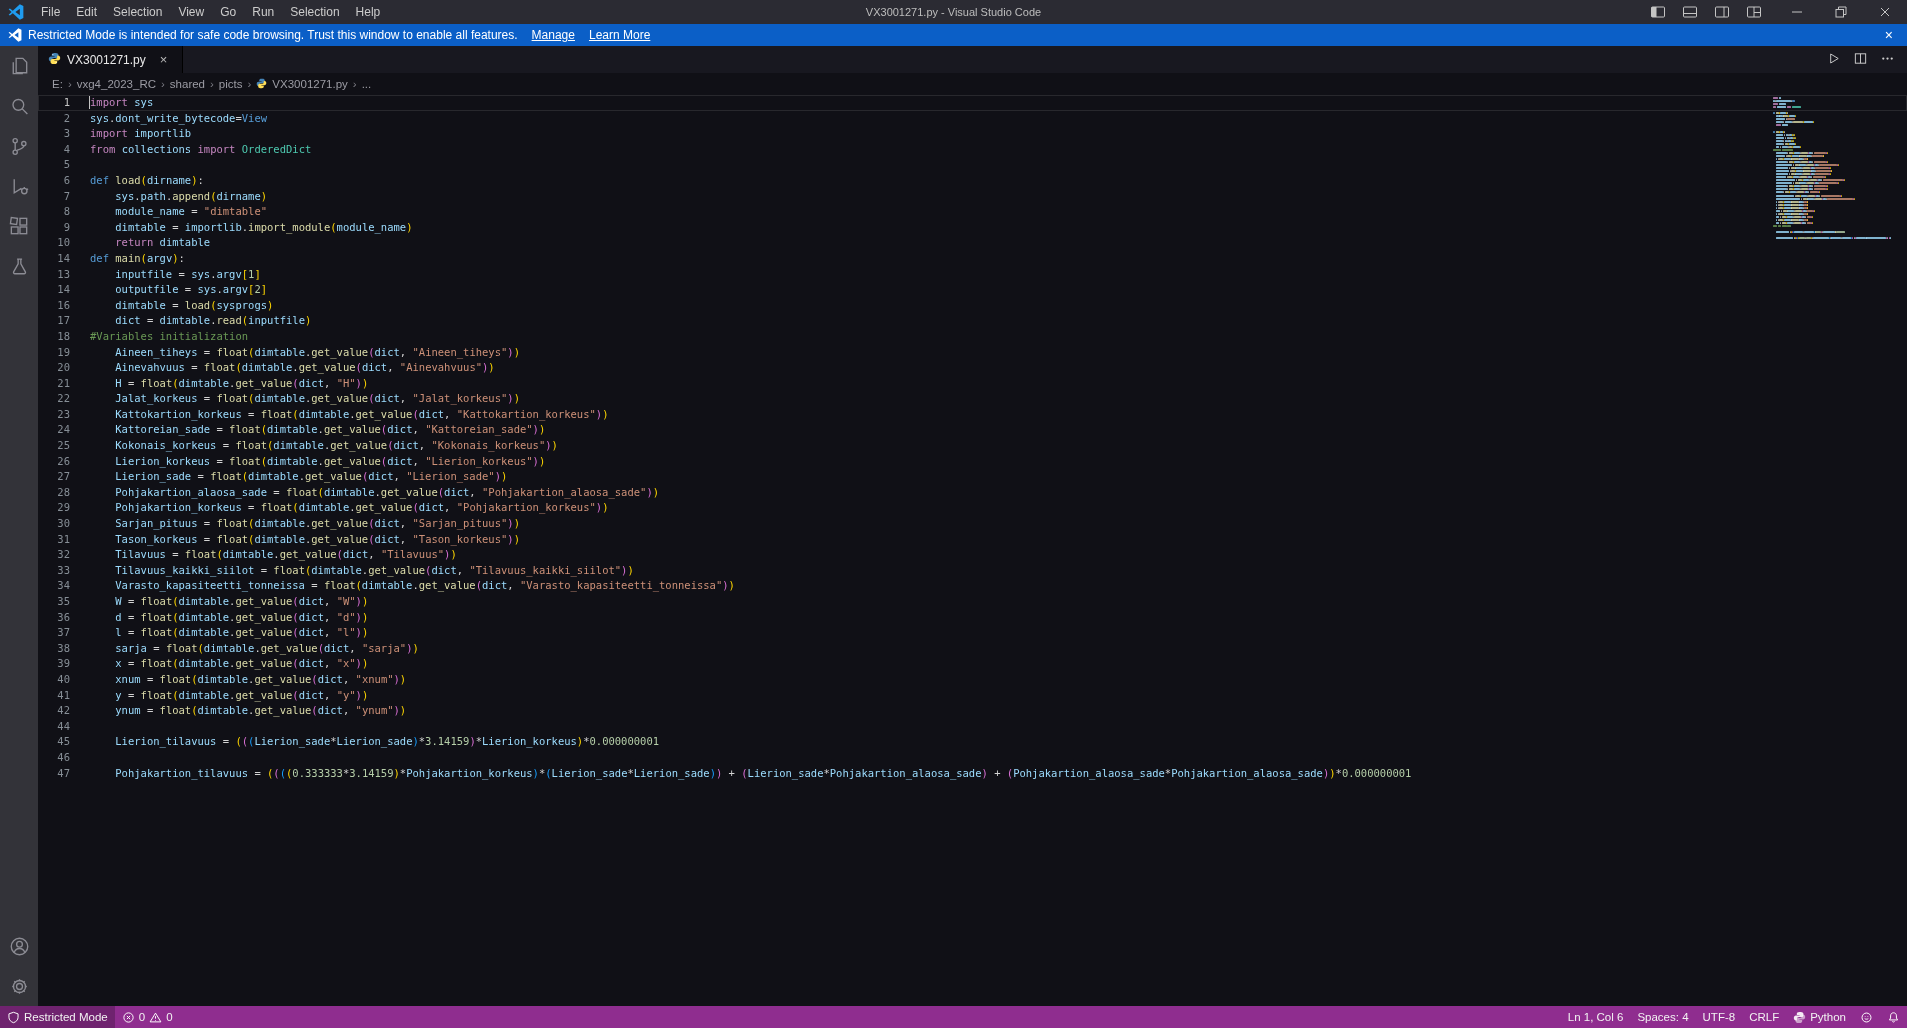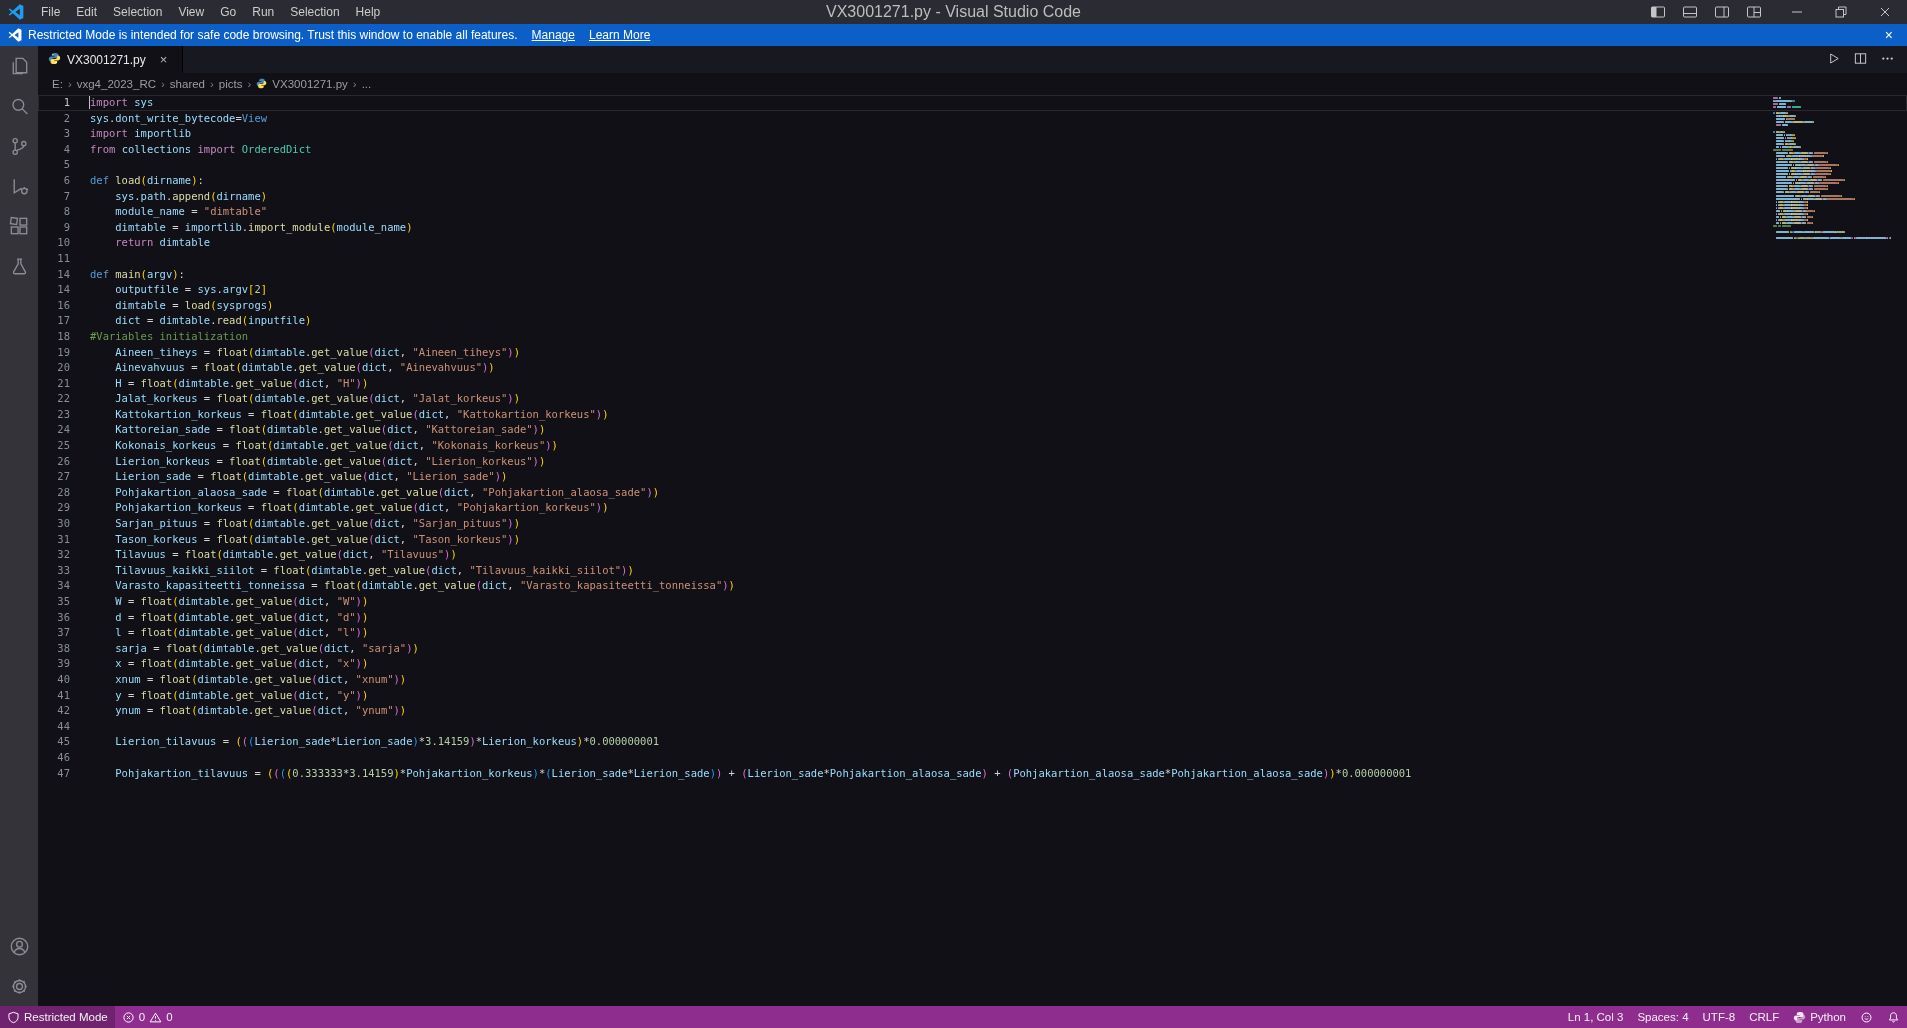--- a/index.html
+++ b/index.html
@@ -4,21 +4,21 @@
 <style>
   * { box-sizing: border-box; margin: 0; padding: 0; }
   html,body { width:1907px; height:1028px; overflow:hidden; }
   body { font-family:"Liberation Sans", sans-serif; background:#101016; color:#ccc; font-size:12px; }
 
   
   .titlebar { height:24px; background:#2b2b33; display:flex; align-items:center; position:relative; }
   .vslogo { width:16px; height:16px; margin:0 9px 0 8px; flex:none; display:flex; align-items:center; }
   .menubar { display:flex; height:100%; }
   .menu-item { padding:0 8px; display:flex; align-items:center; color:#cccccc; font-size:12px; cursor:default; }
-  .win-title { position:absolute; left:0; right:0; text-align:center; color:#bdbdbd; font-size:16px; pointer-events:none; }
+  .win-title { position:absolute; left:0; right:0; text-align:center; color:#bdbdbd; font-size:11px; pointer-events:none; }
   .tb-right { margin-left:auto; display:flex; align-items:center; height:100%; z-index:2; }
   .layout-icons { display:flex; gap:6px; padding:0 8px; }
   .layout-icons .ico { width:26px; height:22px; display:flex; align-items:center; justify-content:center; }
   .winctl { width:44px; height:24px; display:flex; align-items:center; justify-content:center; }
   .ico svg { stroke:#c5c5c5; fill:none; stroke-width:1; }
 
   
   .banner { height:22px; background:var(--banner,#0b5fc7); color:#fff; display:flex; align-items:center; font-size:12px; padding:0 8px; }
   .banner .vslogo-w { width:14px; height:14px; margin-right:6px; display:flex; }
   .banner a { color:#fff; text-decoration:underline; margin-left:14px; cursor:pointer; }
@@ -275,22 +275,22 @@
           <div class="code-line current"><span class="ln">1</span><span class="ltext"><span class="cursor"></span><span class="tk-keyword">import</span><span class="tk-plain"> </span><span class="tk-variable">sys</span></span></div>
           <div class="code-line"><span class="ln">2</span><span class="ltext"><span class="tk-variable">sys</span><span class="tk-plain">.</span><span class="tk-variable">dont_write_bytecode</span><span class="tk-plain">=</span><span class="tk-keyword2">View</span></span></div>
           <div class="code-line"><span class="ln">3</span><span class="ltext"><span class="tk-keyword">import</span><span class="tk-plain"> </span><span class="tk-variable">importlib</span></span></div>
           <div class="code-line"><span class="ln">4</span><span class="ltext"><span class="tk-keyword">from</span><span class="tk-plain"> </span><span class="tk-variable">collections</span><span class="tk-plain"> </span><span class="tk-keyword">import</span><span class="tk-plain"> </span><span class="tk-type">OrderedDict</span></span></div>
           <div class="code-line"><span class="ln">5</span><span class="ltext"></span></div>
           <div class="code-line"><span class="ln">6</span><span class="ltext"><span class="tk-keyword2">def</span><span class="tk-plain"> </span><span class="tk-function">load</span><span class="tk-b1">(</span><span class="tk-variable">dirname</span><span class="tk-b1">)</span><span class="tk-plain">:</span></span></div>
           <div class="code-line"><span class="ln">7</span><span class="ltext"><span class="tk-plain">    </span><span class="tk-variable">sys</span><span class="tk-plain">.</span><span class="tk-variable">path</span><span class="tk-plain">.</span><span class="tk-function">append</span><span class="tk-b1">(</span><span class="tk-variable">dirname</span><span class="tk-b1">)</span></span></div>
           <div class="code-line"><span class="ln">8</span><span class="ltext"><span class="tk-plain">    </span><span class="tk-variable">module_name</span><span class="tk-plain"> = </span><span class="tk-string">"dimtable"</span></span></div>
           <div class="code-line"><span class="ln">9</span><span class="ltext"><span class="tk-plain">    </span><span class="tk-variable">dimtable</span><span class="tk-plain"> = </span><span class="tk-variable">importlib</span><span class="tk-plain">.</span><span class="tk-function">import_module</span><span class="tk-b1">(</span><span class="tk-variable">module_name</span><span class="tk-b1">)</span></span></div>
           <div class="code-line"><span class="ln">10</span><span class="ltext"><span class="tk-plain">    </span><span class="tk-keyword">return</span><span class="tk-plain"> </span><span class="tk-variable">dimtable</span></span></div>
-          <div class="code-line"><span class="ln">11</span><span class="ltext"></span></div>
           <div class="code-line"><span class="ln">14</span><span class="ltext"><span class="tk-keyword2">def</span><span class="tk-plain"> </span><span class="tk-function">main</span><span class="tk-b1">(</span><span class="tk-variable">argv</span><span class="tk-b1">)</span><span class="tk-plain">:</span></span></div>
+          <div class="code-line"><span class="ln">13</span><span class="ltext"><span class="tk-plain">    </span><span class="tk-variable">inputfile</span><span class="tk-plain"> = </span><span class="tk-variable">sys</span><span class="tk-plain">.</span><span class="tk-variable">argv</span><span class="tk-b1">[</span><span class="tk-number">1</span><span class="tk-b1">]</span></span></div>
           <div class="code-line"><span class="ln">14</span><span class="ltext"><span class="tk-plain">    </span><span class="tk-variable">outputfile</span><span class="tk-plain"> = </span><span class="tk-variable">sys</span><span class="tk-plain">.</span><span class="tk-variable">argv</span><span class="tk-b1">[</span><span class="tk-number">2</span><span class="tk-b1">]</span></span></div>
           <div class="code-line"><span class="ln">16</span><span class="ltext"><span class="tk-plain">    </span><span class="tk-variable">dimtable</span><span class="tk-plain"> = </span><span class="tk-function">load</span><span class="tk-b1">(</span><span class="tk-variable">sysprogs</span><span class="tk-b1">)</span></span></div>
           <div class="code-line"><span class="ln">17</span><span class="ltext"><span class="tk-plain">    </span><span class="tk-variable">dict</span><span class="tk-plain"> = </span><span class="tk-variable">dimtable</span><span class="tk-plain">.</span><span class="tk-function">read</span><span class="tk-b1">(</span><span class="tk-variable">inputfile</span><span class="tk-b1">)</span></span></div>
           <div class="code-line"><span class="ln">18</span><span class="ltext"><span class="tk-comment">#Variables initialization</span></span></div>
           <div class="code-line"><span class="ln">19</span><span class="ltext"><span class="tk-plain">    </span><span class="tk-variable">Aineen_tiheys</span><span class="tk-plain"> = </span><span class="tk-function">float</span><span class="tk-b1">(</span><span class="tk-variable">dimtable</span><span class="tk-plain">.</span><span class="tk-function">get_value</span><span class="tk-b2">(</span><span class="tk-variable">dict</span><span class="tk-plain">, </span><span class="tk-string">"Aineen_tiheys"</span><span class="tk-b2">)</span><span class="tk-b1">)</span></span></div>
           <div class="code-line"><span class="ln">20</span><span class="ltext"><span class="tk-plain">    </span><span class="tk-variable">Ainevahvuus</span><span class="tk-plain"> = </span><span class="tk-function">float</span><span class="tk-b1">(</span><span class="tk-variable">dimtable</span><span class="tk-plain">.</span><span class="tk-function">get_value</span><span class="tk-b2">(</span><span class="tk-variable">dict</span><span class="tk-plain">, </span><span class="tk-string">"Ainevahvuus"</span><span class="tk-b2">)</span><span class="tk-b1">)</span></span></div>
           <div class="code-line"><span class="ln">21</span><span class="ltext"><span class="tk-plain">    </span><span class="tk-variable">H</span><span class="tk-plain"> = </span><span class="tk-function">float</span><span class="tk-b1">(</span><span class="tk-variable">dimtable</span><span class="tk-plain">.</span><span class="tk-function">get_value</span><span class="tk-b2">(</span><span class="tk-variable">dict</span><span class="tk-plain">, </span><span class="tk-string">"H"</span><span class="tk-b2">)</span><span class="tk-b1">)</span></span></div>
           <div class="code-line"><span class="ln">22</span><span class="ltext"><span class="tk-plain">    </span><span class="tk-variable">Jalat_korkeus</span><span class="tk-plain"> = </span><span class="tk-function">float</span><span class="tk-b1">(</span><span class="tk-variable">dimtable</span><span class="tk-plain">.</span><span class="tk-function">get_value</span><span class="tk-b2">(</span><span class="tk-variable">dict</span><span class="tk-plain">, </span><span class="tk-string">"Jalat_korkeus"</span><span class="tk-b2">)</span><span class="tk-b1">)</span></span></div>
           <div class="code-line"><span class="ln">23</span><span class="ltext"><span class="tk-plain">    </span><span class="tk-variable">Kattokartion_korkeus</span><span class="tk-plain"> = </span><span class="tk-function">float</span><span class="tk-b1">(</span><span class="tk-variable">dimtable</span><span class="tk-plain">.</span><span class="tk-function">get_value</span><span class="tk-b2">(</span><span class="tk-variable">dict</span><span class="tk-plain">, </span><span class="tk-string">"Kattokartion_korkeus"</span><span class="tk-b2">)</span><span class="tk-b1">)</span></span></div>
           <div class="code-line"><span class="ln">24</span><span class="ltext"><span class="tk-plain">    </span><span class="tk-variable">Kattoreian_sade</span><span class="tk-plain"> = </span><span class="tk-function">float</span><span class="tk-b1">(</span><span class="tk-variable">dimtable</span><span class="tk-plain">.</span><span class="tk-function">get_value</span><span class="tk-b2">(</span><span class="tk-variable">dict</span><span class="tk-plain">, </span><span class="tk-string">"Kattoreian_sade"</span><span class="tk-b2">)</span><span class="tk-b1">)</span></span></div>
@@ -1016,21 +1016,21 @@
       </svg>
     <span>0</span>
     <svg viewBox="0 0 16 16">
         <path d="M8 2.6L14.6 13.4H1.4z"></path>
         <path d="M8 6.4v3M8 11.2v.8"></path>
       </svg>
     <span>0</span>
   </span>
   <span class="sb-right">
     <span class="sb-item">
-        <span>Ln 1, Col 3</span>
+        <span>Ln 1, Col 6</span>
       </span>
     <span class="sb-item">
         <span>Spaces: 4</span>
       </span>
     <span class="sb-item">
         <span>UTF-8</span>
       </span>
     <span class="sb-item">
         <span>CRLF</span>
       </span>

